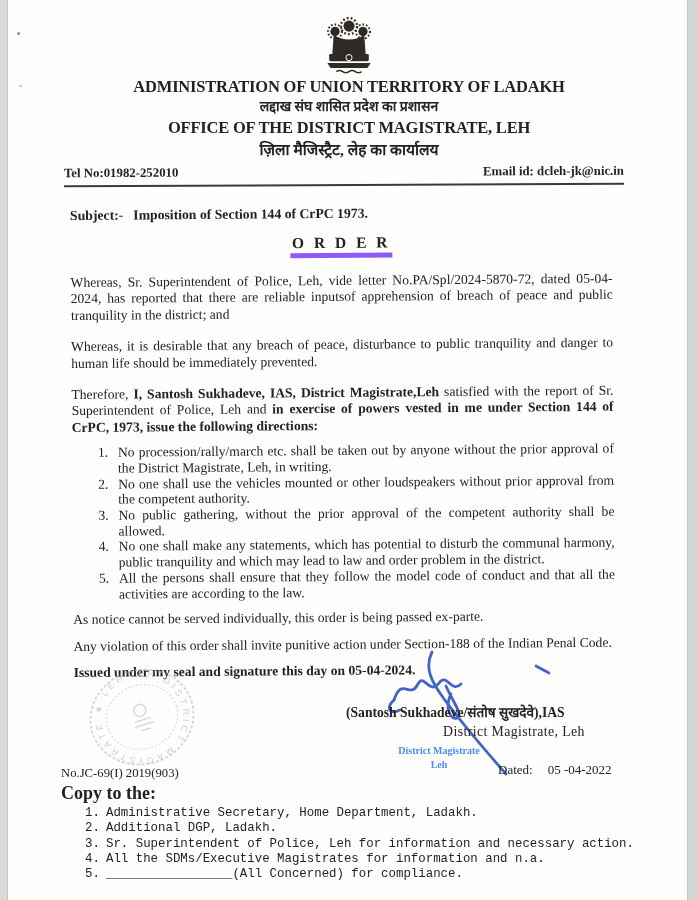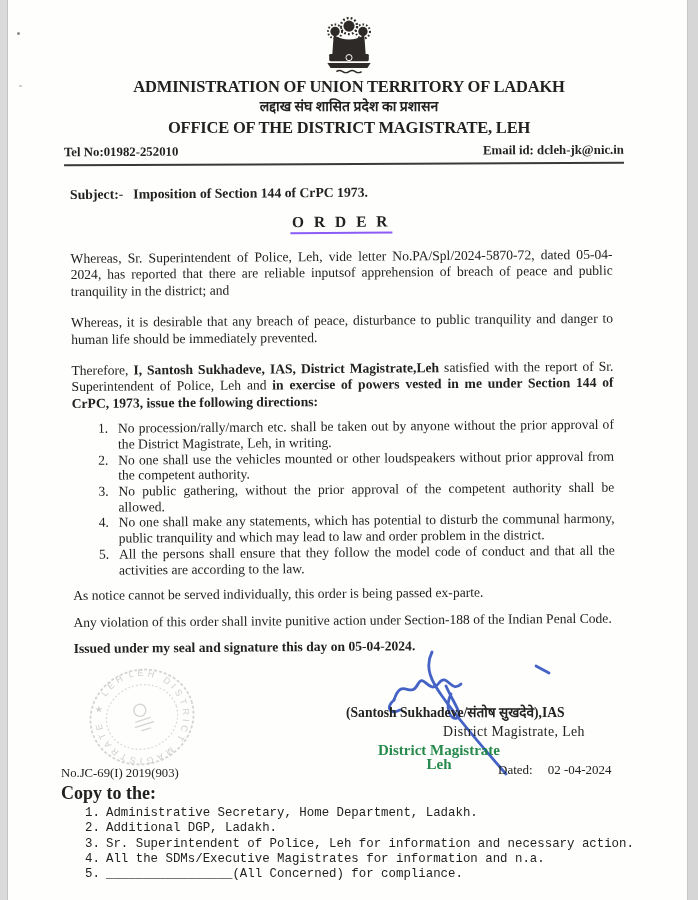--- a/index.html
+++ b/index.html
@@ -25,40 +25,40 @@
     margin:7px 74px 0 64px;display:flex;justify-content:space-between;align-items:flex-end;
     font-weight:bold;font-size:12.8px;border-bottom:2px solid #3a3a3a;padding-bottom:4px;
     transform:rotate(-0.25deg);
   }
 
   
   .content{margin:0 86px 0 70px;transform:rotate(-0.45deg);transform-origin:0 0;}
   .subject{margin-top:22px;font-weight:bold;font-size:13.7px;}
   .subject .stext{margin-left:10px;}
   .order-wrap{text-align:center;margin-top:12px;}
-  .order{display:inline-block;font-weight:bold;font-size:15.5px;letter-spacing:3px;border-bottom:2px solid #8b5cf6;padding:0 2px 1px 2px;}
+  .order{display:inline-block;font-weight:bold;font-size:15.5px;letter-spacing:3px;border-bottom:5px solid #8b5cf6;padding:0 2px 1px 2px;}
   p.para{margin:10px 0 0 0;font-size:13.6px;line-height:16.4px;text-align:justify;}
   p.para.sp{margin-top:15px;}
   b{font-weight:bold;}
   ol.dirs{margin:9px 0 0 0;padding:0;counter-reset:d;}
   ol.dirs li{
     list-style:none;counter-increment:d;position:relative;
     margin:0 0 0 26px;padding-left:20px;font-size:13.6px;line-height:15.7px;text-align:justify;
   }
   ol.dirs li::before{content:counter(d) ".";position:absolute;left:0;top:0;}
   .closing1{margin-top:13px;}
   .issued{font-weight:bold;}
 
   
   .seal{position:absolute;left:84px;top:664px;}
   .sig-svg{position:absolute;left:366px;top:646px;pointer-events:none;}
   .sig-name{position:absolute;left:346px;top:702px;width:336px;font-weight:bold;font-size:13.6px;}
   .sig-desig{position:absolute;left:346px;top:724px;width:336px;text-align:center;font-weight:normal;font-size:13.8px;letter-spacing:.4px;}
   .stamp-text{position:absolute;left:308px;top:744px;width:262px;text-align:center;
-    color:#15803d;font-weight:bold;font-size:15px;line-height:13.5px;opacity:.92;}
+    color:#3b82f6;font-weight:bold;font-size:10px;line-height:13.5px;opacity:.92;}
   .dated{position:absolute;left:498px;top:762px;font-size:13px;}
   .dated .dval{margin-left:15px;}
   .refno{position:absolute;left:61px;top:766px;font-size:12.7px;}
   .copy{position:absolute;left:61px;top:783px;font-size:12.4px;}
   .copy .clabel{font-weight:bold;font-size:18px;}
   ol.copylist{margin:2px 0 8px 0;padding:0;counter-reset:c;font-family:Liberation Mono, monospace;}
   ol.copylist li{list-style:none;counter-increment:c;position:relative;margin-left:24px;padding-left:21px;line-height:15.3px;}
   ol.copylist li::before{content:counter(c) ".";position:absolute;left:0;top:0;}
 </style>
 </head>
@@ -82,20 +82,21 @@
         <path d="M13,21 Q30,31 47,21 L48.5,42 L11.5,42 Z" stroke="none"></path>
         <rect x="8" y="42" width="44" height="8" rx="1.5" stroke="none"></rect>
         <circle cx="30" cy="46" r="3.4" fill="none" stroke="#fefefd" stroke-width="1.1"></circle>
         <path d="M6,52 L54,52 L50.5,57.5 L9.5,57.5 Z" stroke="none"></path>
         <path d="M16,61.5 q3.5,-2.4 7,0 t7,0 t7,0 t7,0" fill="none" stroke-width="1.6"></path>
       </g>
     </svg>
     <div class="l1">ADMINISTRATION OF UNION TERRITORY OF LADAKH</div>
     <div class="hi1">लद्दाख संघ शासित प्रदेश का प्रशासन</div>
     <div class="l2">OFFICE OF THE DISTRICT MAGISTRATE, LEH</div>
+    <div class="hi2">ज़िला मैजिस्ट्रैट, लेह का कार्यालय</div>
   </div>
   <div class="telrow">
     <span>Tel No:01982-252010</span>
     <span>Email id:  dcleh-jk@nic.in</span>
   </div>
 
   <div class="content">
     <div class="subject">
       <span>Subject:-</span><span class="stext">Imposition of Section 144 of CrPC 1973.</span>
     </div>
@@ -144,21 +145,21 @@
     </g>
   </svg>
 
   <div class="sig-name">(Santosh Sukhadeve/संतोष सुखदेवे),IAS</div>
   <div class="sig-desig">District Magistrate, Leh</div>
   <div class="stamp-text">
     <div>District Magistrate</div>
     <div>Leh</div>
   </div>
   <div class="dated">
-    <span>Dated:</span><span class="dval">02 -04-2024</span>
+    <span>Dated:</span><span class="dval">05 -04-2022</span>
   </div>
 
   <div class="refno">No.JC-69(I) 2019(903)</div>
   <div class="copy">
     <div class="clabel">Copy to the:</div>
     <ol class="copylist">
       <li>Administrative Secretary, Home Department, Ladakh.</li>
       <li>Additional DGP, Ladakh.</li>
       <li>Sr. Superintendent of Police, Leh for information and necessary action.</li>
       <li>All the SDMs/Executive Magistrates for information and n.a.</li>

